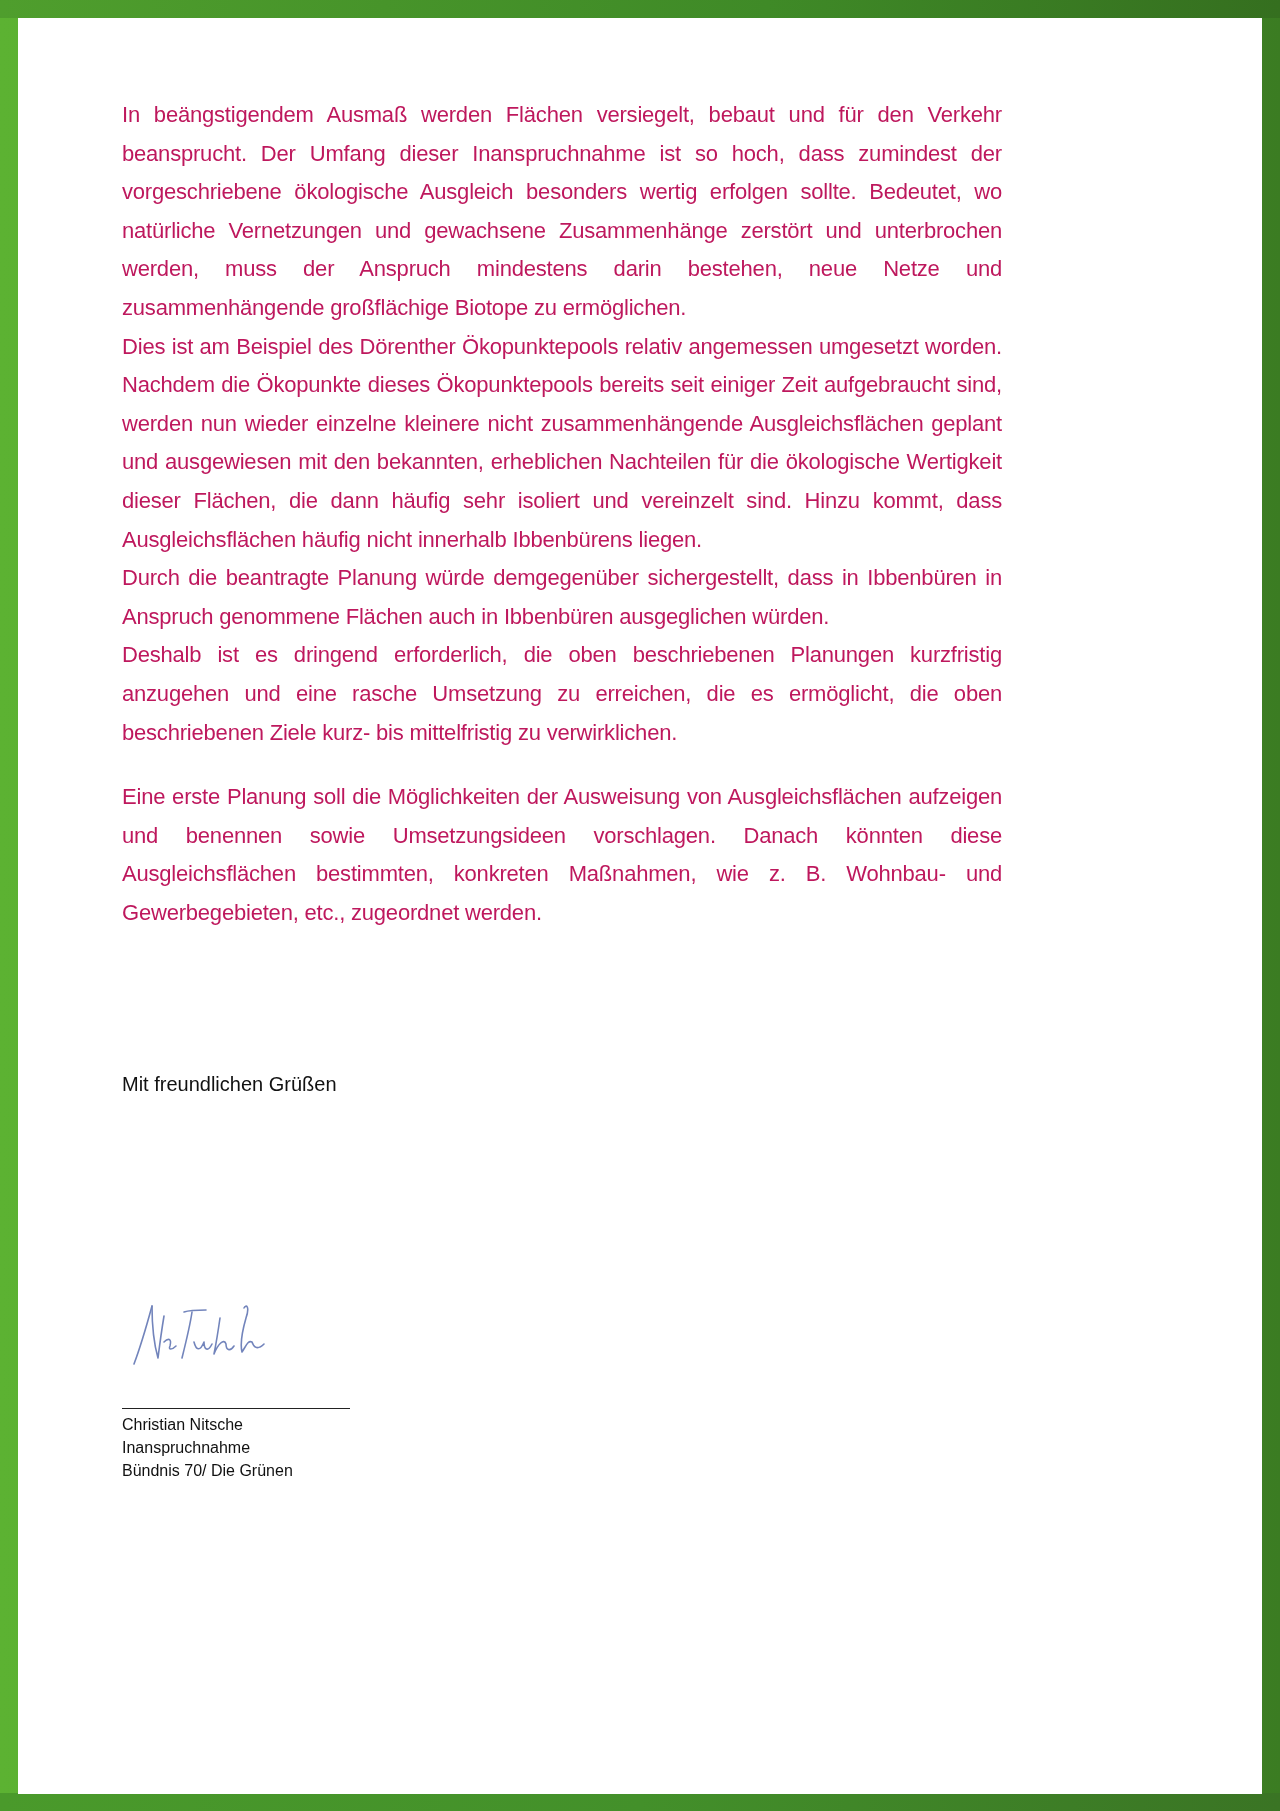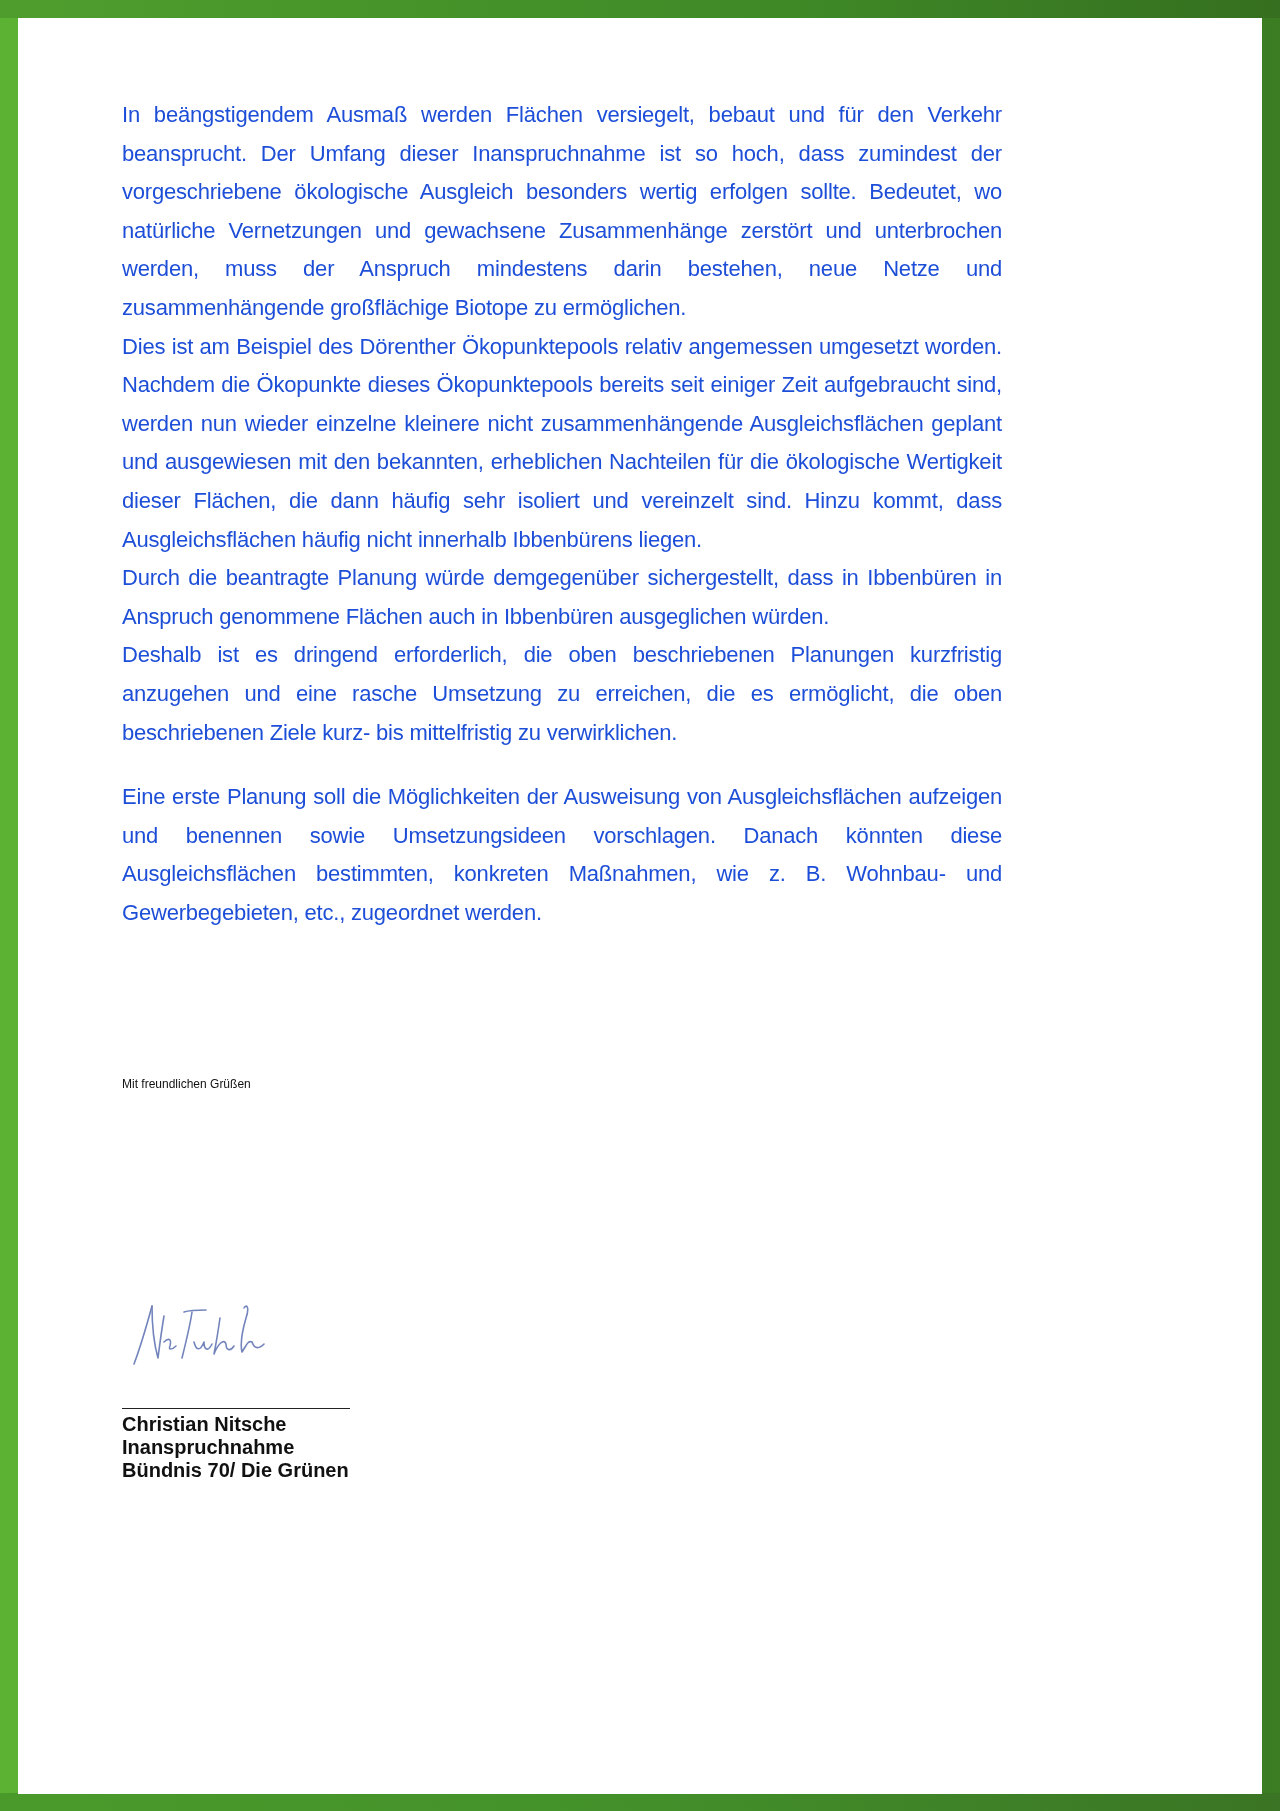--- a/index.html
+++ b/index.html
@@ -31,39 +31,39 @@
     background: #ffffff;
   }
   .body-text {
     position: absolute;
     left: 122px;
     top: 96px;
     width: 880px;
     font-family: "Liberation Sans Narrow", "Liberation Sans", sans-serif;
     font-size: 22px;
     line-height: 38.6px;
-    color: #1d4ed8;
+    color: #be185d;
     letter-spacing: -0.2px;
   }
   .body-text p {
     margin: 0;
     text-align: justify;
   }
   .body-text p.last-line-left {
     text-align: justify;
     text-align-last: left;
   }
   .spacer {
     height: 26px;
   }
   .closing {
     position: absolute;
     left: 122px;
     top: 1072px;
-    font-size: 12px;
+    font-size: 20px;
     color: #111111;
     line-height: 24px;
   }
   .signature {
     position: absolute;
     left: 128px;
     top: 1298px;
     width: 140px;
     height: 70px;
   }
@@ -72,24 +72,23 @@
     left: 122px;
     top: 1408px;
     width: 228px;
     height: 0;
     border-top: 1.5px solid #222222;
   }
   .sig-block {
     position: absolute;
     left: 122px;
     top: 1413px;
-    font-size: 20px;
+    font-size: 16px;
     line-height: 23px;
     color: #111111;
-    font-weight: bold;
   }
   .sig-block div { margin: 0; }
 </style>
 </head>
 <body>
 
 <div class="frame-top"></div>
 <div class="frame-bottom"></div>
 
 <div class="page"></div>

